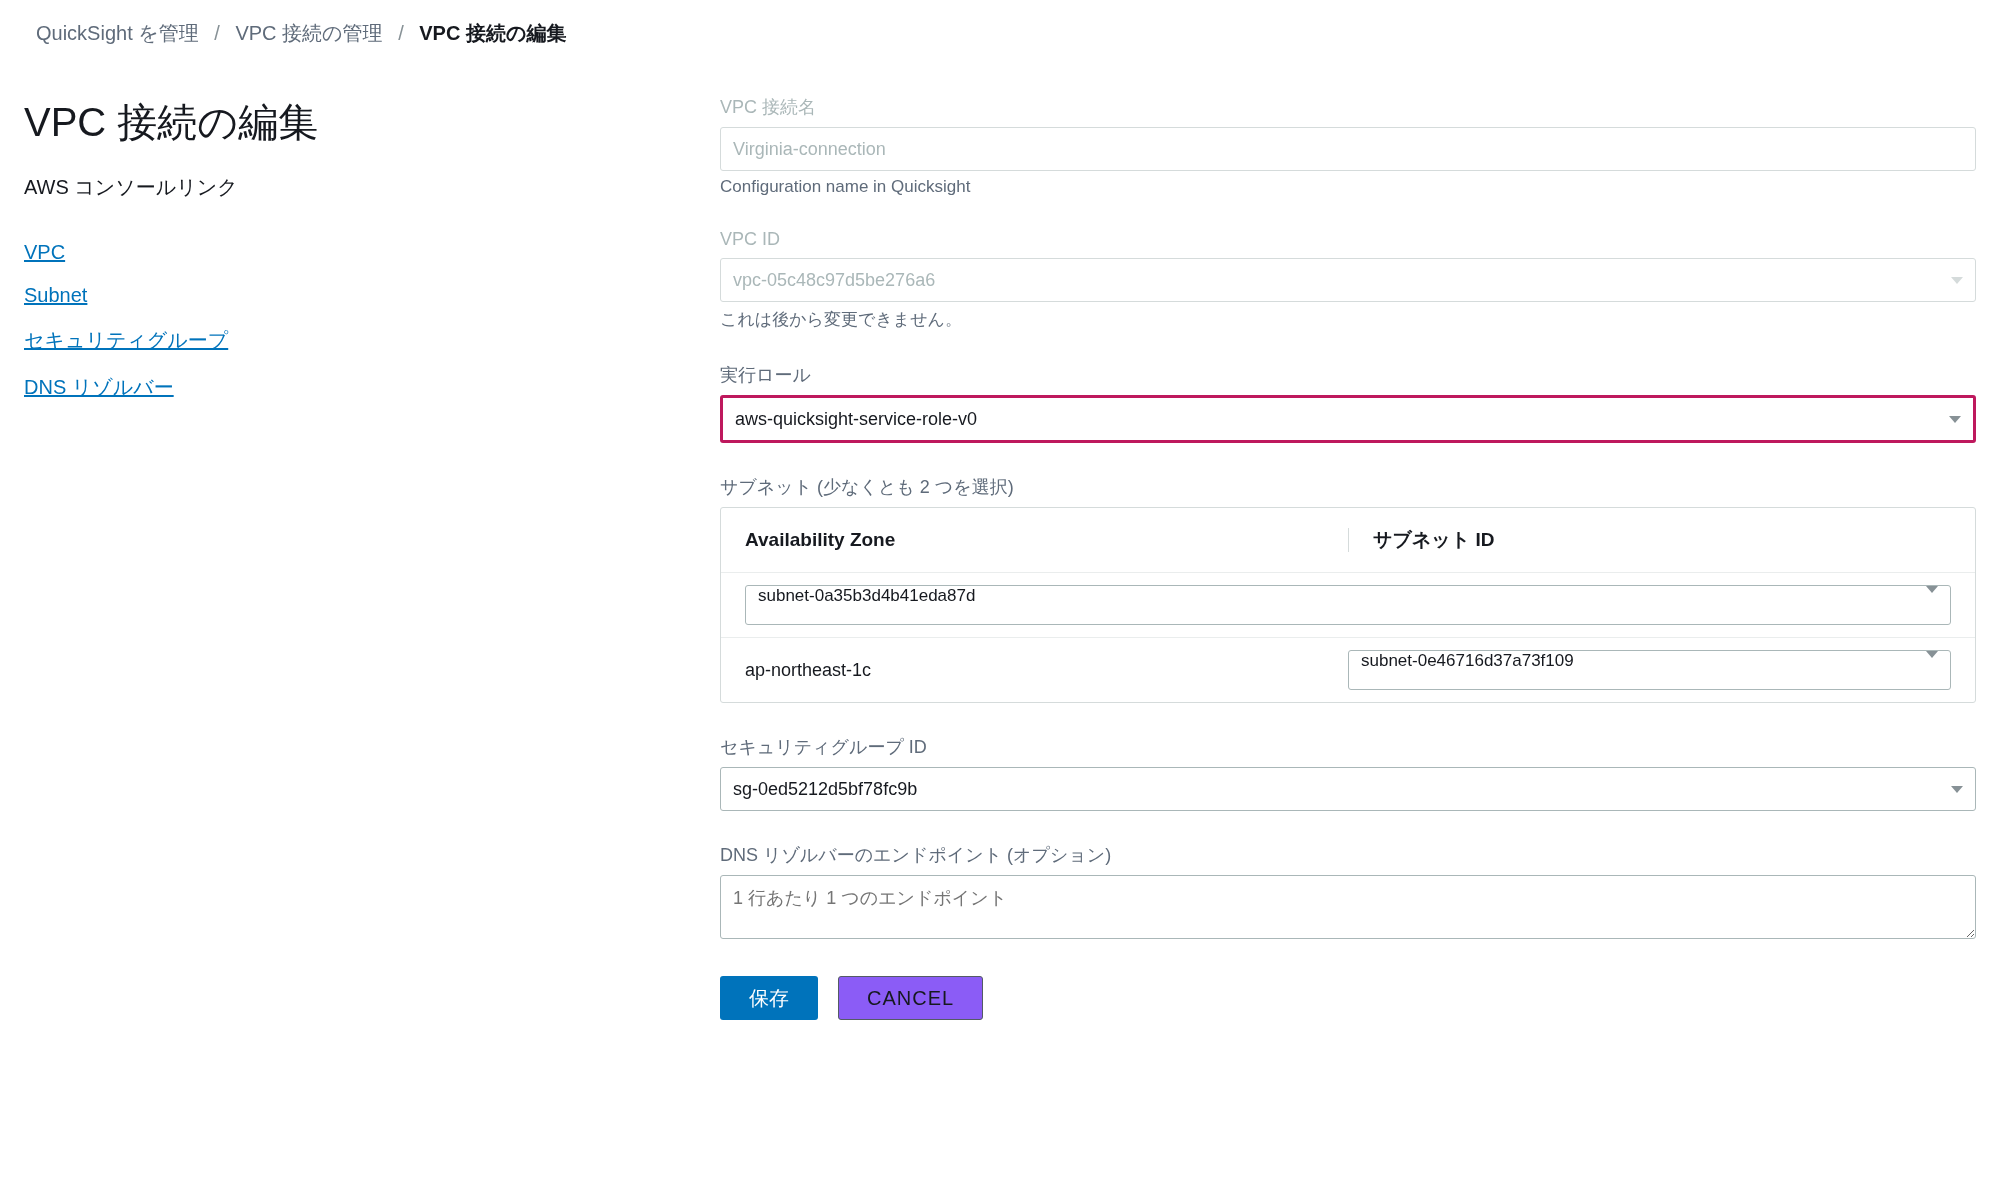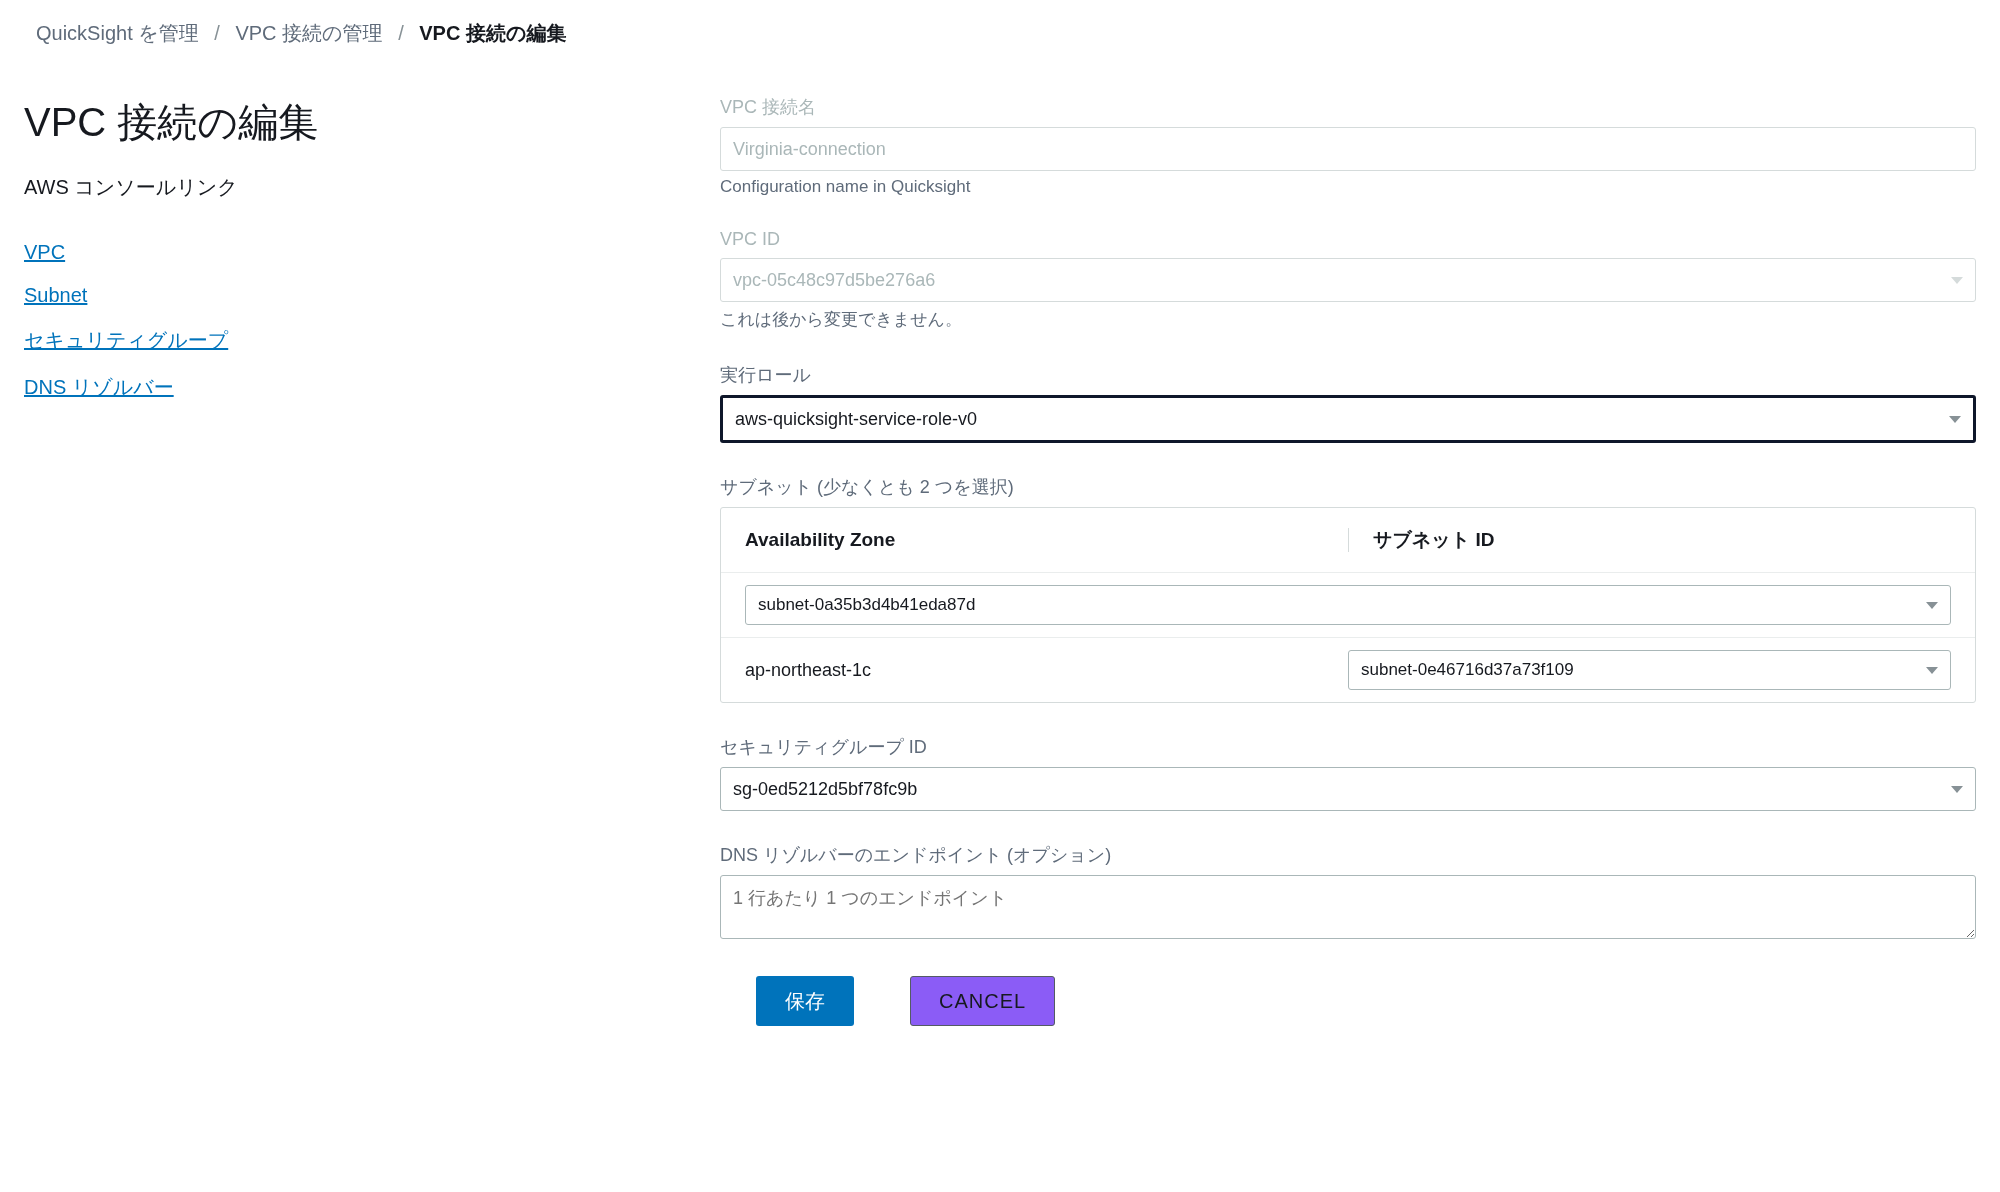--- a/index.html
+++ b/index.html
@@ -93,21 +93,21 @@
     align-items: center;
     justify-content: space-between;
     color: #16191f;
   }
   .input.disabled, .select-box.disabled {
     color: #aab7b8;
     border-color: #d5dbdb;
   }
   .select-box .text { flex: 1; min-width: 0; overflow: hidden; text-overflow: ellipsis; white-space: nowrap; }
   .select-box.highlight {
-    border: 3px solid #0f172a;
+    border: 3px solid #be185d;
     height: 48px;
   }
   .chev {
     width: 0; height: 0;
     border-left: 6px solid transparent;
     border-right: 6px solid transparent;
     border-top: 7px solid #879196;
     margin-left: 8px;
     flex: 0 0 auto;
   }
@@ -136,21 +136,20 @@
   .col-id { flex: 1; }
   .subnet-header .col-az,
   .subnet-header .col-id { font-weight: 700; font-size: 19px; }
   .subnet-header .col-id { border-left: 1px solid #d5dbdb; padding-left: 24px; height: 24px; display:flex; align-items:center;}
   .subnet-select {
     height: 40px;
     border: 1px solid #aab7b8;
     border-radius: 3px;
     padding: 0 12px;
     display: flex;
-    align-items: center;
     justify-content: space-between;
     font-size: 17px;
   }
 
   
   .textarea {
     width: 100%;
     min-height: 44px;
     border: 1px solid #aab7b8;
     border-radius: 3px;
@@ -158,30 +157,29 @@
     font-size: 18px;
     color: #aab7b8;
     background: #fff;
     resize: vertical;
     font-family: inherit;
   }
 
   
   .actions { display: flex; gap: 20px; margin-top: 8px; }
   .btn {
-    height: 50px;
+    height: 44px;
     padding: 16px 28px;
     border-radius: 3px;
     font-size: 20px;
     display: inline-flex;
     align-items: center;
     justify-content: center;
     cursor: pointer;
     border: 1px solid transparent;
-    margin-left: 36px;
   }
   .btn-primary { background: #0073bb; color: #fff; }
   .btn-secondary { background: #8b5cf6; border-color: #545b64; color: #16191f; letter-spacing: 1px; }
 </style>
 </head>
 <body>
 
 <div class="breadcrumb">
   <span>QuickSight を管理</span>
   <span class="sep">/</span>

